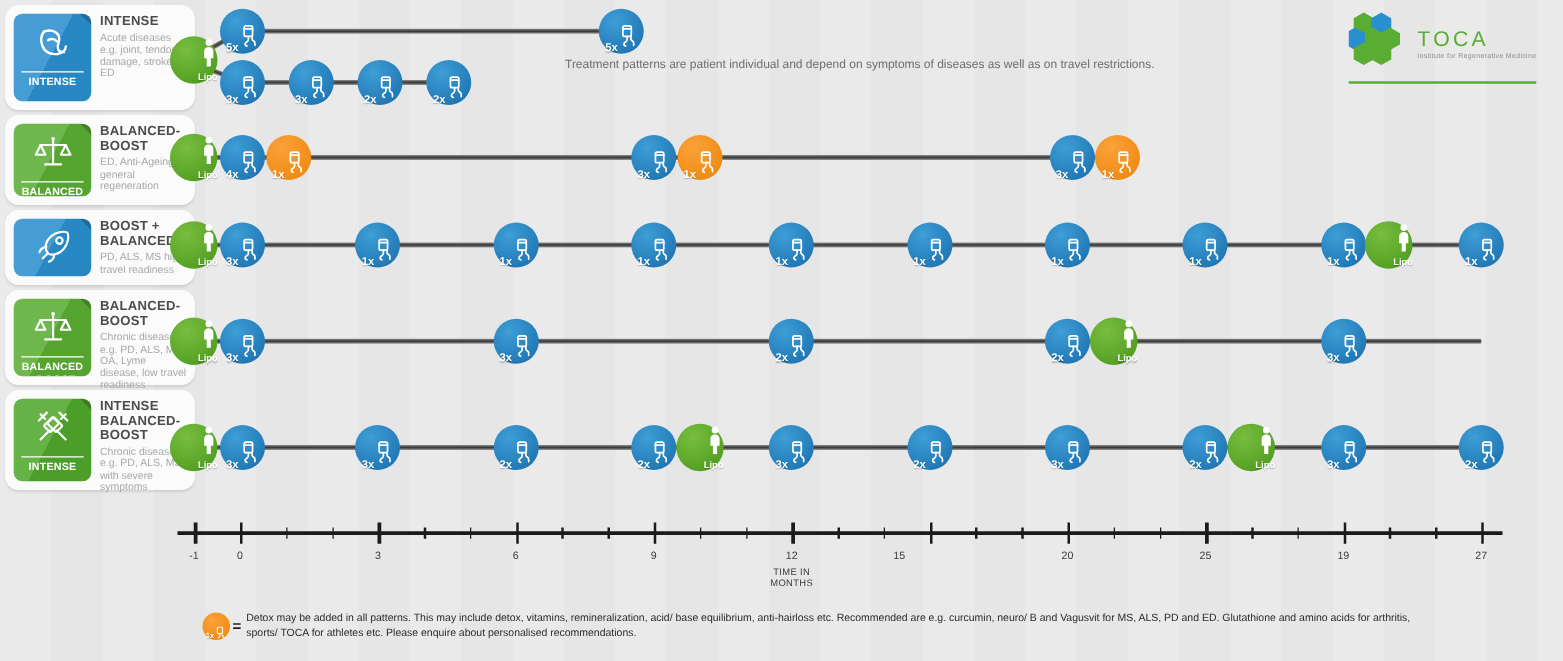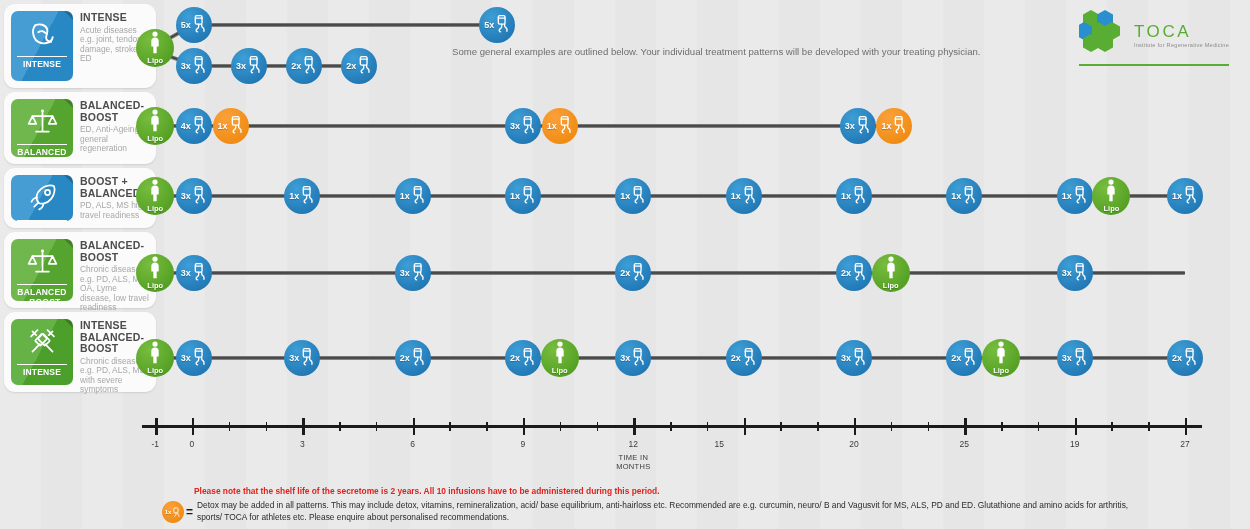--- a/index.html
+++ b/index.html
@@ -43,21 +43,21 @@
   .cat-title{font-size:10.5px;font-weight:bold;color:#4c4c4c;
     line-height:11.5px;letter-spacing:.2px;}
   .cat-desc{font-size:8.4px;color:#a8a8a8;line-height:9.6px;margin-top:2px;}
 
   
   .row{position:absolute;left:0;right:0;}
   .conn{position:absolute;height:4px;
     background:linear-gradient(#8d8d8d,#3c3c3c 45%,#3c3c3c 55%,#9c9c9c);
     border-radius:1px;}
   .node{position:absolute;border-radius:50%;
-    display:flex;align-items:center;justify-content:center;
+    display:flex;align-items:flex-end;justify-content:center;
     box-sizing:border-box;color:#fff;}
   .node.blue{background:radial-gradient(circle at 35% 28%,#3e9ed6,#2077b4 78%);}
   .node.orange{background:radial-gradient(circle at 35% 28%,#fba13a,#ef8b12 78%);}
   .node.green{background:radial-gradient(circle at 35% 28%,#77bd3f,#539f22 78%);
     flex-direction:column;}
   .node .mult{font-size:9px;font-weight:bold;margin-right:1px;
     text-shadow:0 1px 1px rgba(0,0,0,.25);}
   .node .lipolbl{font-size:7.5px;font-weight:bold;margin-top:-2px;
     text-shadow:0 1px 1px rgba(0,0,0,.25);}
 
@@ -95,21 +95,21 @@
   #note-eq{font-size:12px;font-weight:bold;color:#1b1b1b;margin:0 4px 0 2px;}
   #note-body{font-size:8.4px;color:#2b2b2b;line-height:11.5px;}
 </style>
 </head>
 <body>
 
 <div id="stripes"></div>
 <div id="stage">
 
   <div id="intro">
-    <div>Some general examples are outlined below. Your individual treatment patterns will be developed with your treating physician.</div>
+    <div>Treatment patterns are patient individual and depend on symptoms of diseases as well as on travel restrictions.</div>
   </div>
 
   <div id="logo-block">
     <div id="logo-top">
       <span>
         <svg width="48" height="50" viewBox="0 0 48 50">
           <g>
             <polygon points="12,2 20,6.5 20,15.5 12,20 4,15.5 4,6.5" fill="#5aad33"></polygon>
             <polygon points="26,2 34,6.5 34,15.5 26,20 18,15.5 18,6.5" fill="#2a8fce"></polygon>
             <polygon points="19,14 27,18.5 27,27.5 19,32 11,27.5 11,18.5" fill="#5aad33"></polygon>
@@ -792,21 +792,20 @@
       <div class="tick minor" style="left: 895.539px;"></div>
       <div class="tick minor" style="left: 969.094px;"></div>
       <div class="tick minor" style="left: 1005.87px;"></div>
     </div>
   <div id="axis-caption" style="left: 633.333px; top: 453px;">
     <div>TIME IN</div>
     <div>MONTHS</div>
   </div>
 
   <div id="footer">
-    <div id="note-red">Please note that the shelf life of the secretome is 2 years. All 10 infusions have to be administered during this period.</div>
     <div id="note-row">
       <span id="note-chip">
         <span class="node orange" style="position:relative;width:22px;height:22px;">
           <span class="mult" style="font-size:6px;">1x</span>
           <svg width="9" height="11" viewBox="0 0 16 20">
               <g fill="none" stroke="#fff" stroke-width="1.5">
             <rect x="3.2" y="1.6" width="7.6" height="9" rx="1.4"></rect>
             <path d="M7 10.6v3.2c0 2-2.6 1.8-2.6 3.6"></path>
             <path d="M10.2 10.6v2.2c0 1.6 2.4 1.4 2.4 3.2v2"></path>
           </g>

